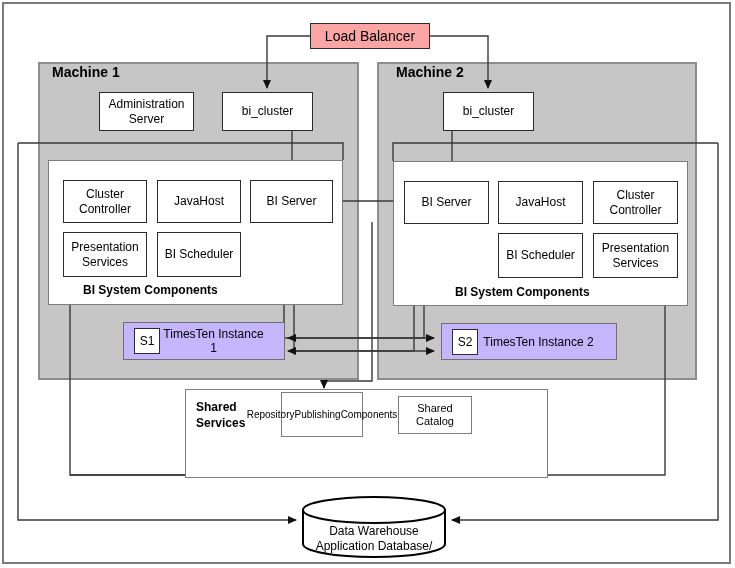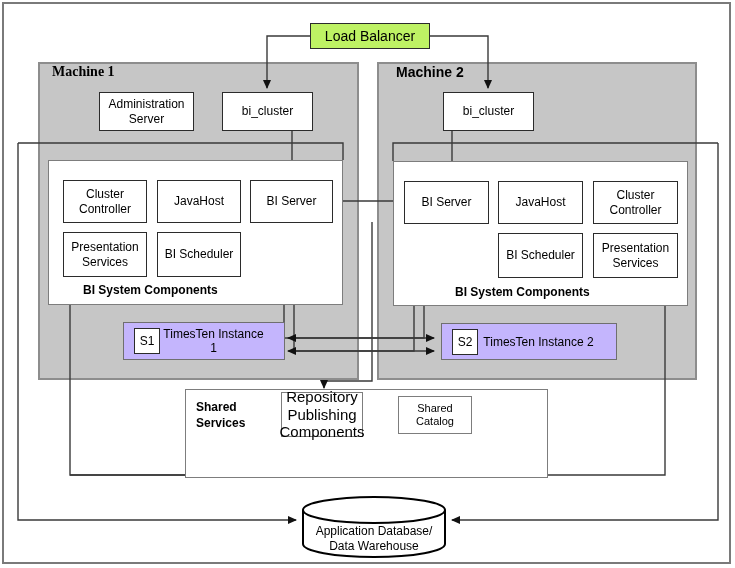--- a/index.html
+++ b/index.html
@@ -115,38 +115,38 @@
     color: #000;
   }
   svg.wires {
     position: absolute;
     left: 0; top: 0;
     width: 735px; height: 568px;
     pointer-events: none;
   }
   .lb-box {
     position: absolute;
-    background: #bef264;
+    background: #fca5a5;
     border: 1.6px solid #2b2b2b;
     box-sizing: border-box;
     display: flex;
     align-items: center;
     justify-content: center;
     font-size: 14px;
   }
 </style>
 </head>
 <body>
 
 <div id="canvas">
 
   <div class="outer-frame"></div>
 
   <div class="machine" style="left:38px; top:62px; width:321px; height:318px;"></div>
-  <div class="machine-label" style="left:52px; top:64px;font-family:Liberation Serif, serif;">Machine 1</div>
+  <div class="machine-label" style="left:52px; top:64px;">Machine 1</div>
 
   <div class="machine" style="left:377px; top:62px; width:320px; height:318px;"></div>
   <div class="machine-label" style="left:396px; top:64px;">Machine 2</div>
 
   <svg class="wires" viewBox="0 0 735 568">
     <defs>
       <marker id="arrow" markerWidth="9" markerHeight="9" refX="8" refY="4" orient="auto" markerUnits="userSpaceOnUse">
         <path d="M0,0 L9,4 L0,8 z" fill="#111"></path>
       </marker>
       <marker id="arrowL" markerWidth="9" markerHeight="9" refX="8" refY="4" orient="auto" markerUnits="userSpaceOnUse">
@@ -280,33 +280,33 @@
     <span class="sbadge">S2</span>
     <span class="ttlabel">TimesTen Instance 2</span>
   </div>
 
   <div class="shared-storage" style="left:185px; top:389px; width:363px; height:89px;"></div>
   <div class="ss-label" style="left:196px; top:400px;">
     <div>Shared</div>
     <div>Services</div>
   </div>
 
-  <div class="wbox gray-border" style="left:281px; top:392px; width:82px; height:45px; flex-direction:column; font-size:15px;text-align:center;">
+  <div class="wbox gray-border" style="left:281px; top:392px; width:82px; height:45px; flex-direction:row; font-size:10px;text-align:center;">
     <span>Repository</span>
     <span>Publishing</span>
     <span>Components</span>
   </div>
 
   <div class="wbox gray-border" style="left:398px; top:396px; width:74px; height:38px; flex-direction:column; font-size:11px;">
     <span>Shared</span>
     <span>Catalog</span>
   </div>
 
   <svg style="position:absolute; left:301px; top:496px; width:146px; height:62px;" viewBox="0 0 146 62">
     <path d="M2,14 L2,48 A71,13 0 0 0 144,48 L144,14" fill="#ffffff" stroke="#000" stroke-width="2"></path>
     <ellipse cx="73" cy="14" rx="71" ry="13" fill="#ffffff" stroke="#000" stroke-width="2"></ellipse>
   </svg>
   <div class="db-label" style="left:301px; top:524px; width:146px;">
+    <div>Data Warehouse</div>
     <div>Application Database/</div>
-    <div>Data Warehouse</div>
   </div>
 
 </div>
 
 </body></html>

